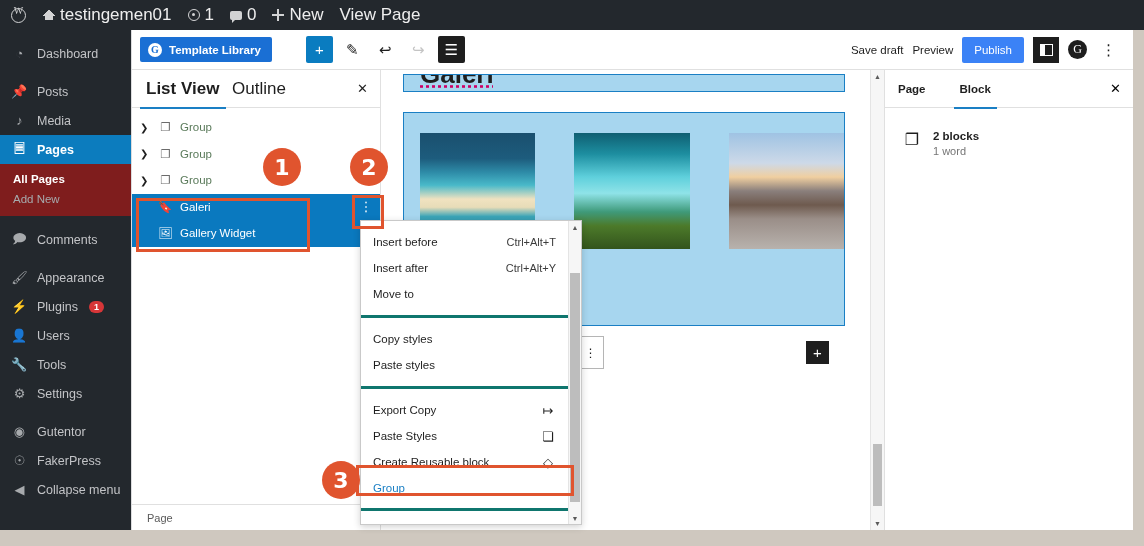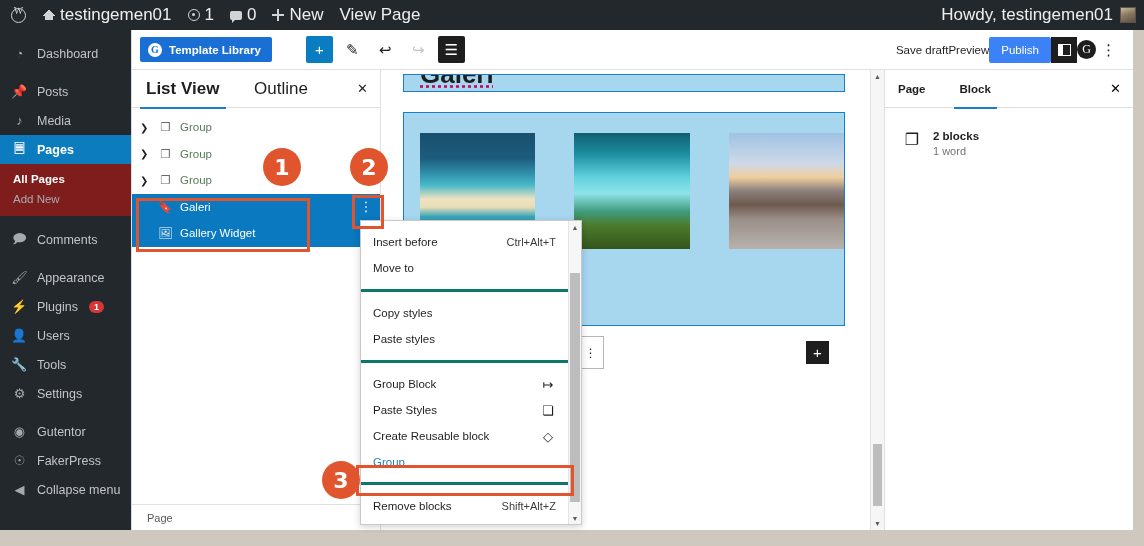--- a/index.html
+++ b/index.html
@@ -129,21 +129,21 @@
     font-size: 10px; font-weight: bold; font-family: "Liberation Serif", serif;
   }
   .tb-gap { width: 22px; }
   .tb-btn {
     width: 27px; height: 27px; display: flex; align-items: center;
     justify-content: center; color: #1e1e1e; font-size: 15px; border-radius: 2px;
   }
   .tb-btn.primary { background: #0a7cc0; color: #fff; }
   .tb-btn.dark { background: #1e1e1e; color: #fff; }
   .tb-btn.muted { color: #c4c4c4; }
-  .tb-right { margin-left: auto; display: flex; align-items: center; padding-right: 4px; }
+  .tb-right { margin-left: auto; display: flex; align-items: center; gap: 9px; padding-right: 4px; }
   .link-btn { font-size: 11.5px; color: #1e1e1e; }
   .btn-publish {
     background: #3b82f6; color: #fff; font-size: 11.5px;
     height: 26px; padding: 0 12px; border-radius: 2px;
     display: flex; align-items: center;
   }
   .sq-dark {
     width: 26px; height: 26px; background: #1e1e1e;
     display: flex; align-items: center; justify-content: center;
   }
@@ -173,21 +173,21 @@
   .lv-tab {
     font-size: 17px; color: #1e1e1e; padding: 0 6px; height: 38px;
     display: flex; align-items: center; position: relative;
   }
   .lv-tab.active { font-weight: bold; }
   .lv-tab.active::after {
     content: ""; position: absolute; left: 0; right: 0; bottom: -1px;
     height: 2px; background: #1a7fc4;
   }
   .lv-tab:first-child { margin-left: 8px; width: 86px; justify-content: flex-start; }
-  .lv-tab.outline { margin-left: 22px; }
+  .lv-tab.outline { }
   .lv-close { margin-left: auto; margin-right: 12px; font-size: 13px; color: #1e1e1e; }
   .lv-rows { padding-top: 6px; }
   .lv-row {
     display: flex; align-items: center; height: 26.5px;
     font-size: 11.5px; color: #5a7a5a; padding-left: 8px; gap: 7px;
   }
   .lv-chev { width: 11px; font-size: 10px; color: #1e1e1e; }
   .lv-ico {
     width: 15px; height: 15px; display: inline-flex;
     align-items: center; justify-content: center; color: #6b6b6b;
@@ -361,24 +361,20 @@
       <span>0</span>
     </div>
     <div class="ab-item">
       <span class="ic ic-plus"></span>
       <span>New</span>
     </div>
     <div class="ab-item">
       <span>View Page</span>
     </div>
     <div class="ab-spacer"></div>
-    <div class="ab-item ab-right">
-      <span>Howdy, testingemen01</span>
-      <span class="avatar"></span>
-    </div>
   </div>
 
   <div class="wpmenu">
     <div class="menu-item sep">
       <span class="mi-ico">◔</span>
       <span>Dashboard</span>
     </div>
     <div class="menu-item sep">
       <span class="mi-ico">📌</span>
       <span>Posts</span>
@@ -566,34 +562,38 @@
     </div>
 
     <div class="dropdown">
       <div class="dd-inner">
         <div class="dd-group">
           <div class="dd-item">
             <span class="label">Insert before</span>
             <span class="short">Ctrl+Alt+T</span>
           </div>
           <div class="dd-item">
+            <span class="label">Insert after</span>
+            <span class="short">Ctrl+Alt+Y</span>
+          </div>
+          <div class="dd-item">
             <span class="label">Move to</span>
           </div>
         </div>
         <div class="dd-group">
           <div class="dd-item">
             <span class="label">Copy styles</span>
           </div>
           <div class="dd-item">
             <span class="label">Paste styles</span>
           </div>
         </div>
         <div class="dd-group">
           <div class="dd-item">
-            <span class="label">Group Block</span>
+            <span class="label">Export Copy</span>
             <span class="dd-ic">↦</span>
           </div>
           <div class="dd-item">
             <span class="label">Paste Styles</span>
             <span class="dd-ic">❏</span>
           </div>
           <div class="dd-item">
             <span class="label">Create Reusable block</span>
             <span class="dd-ic">◇</span>
           </div>

